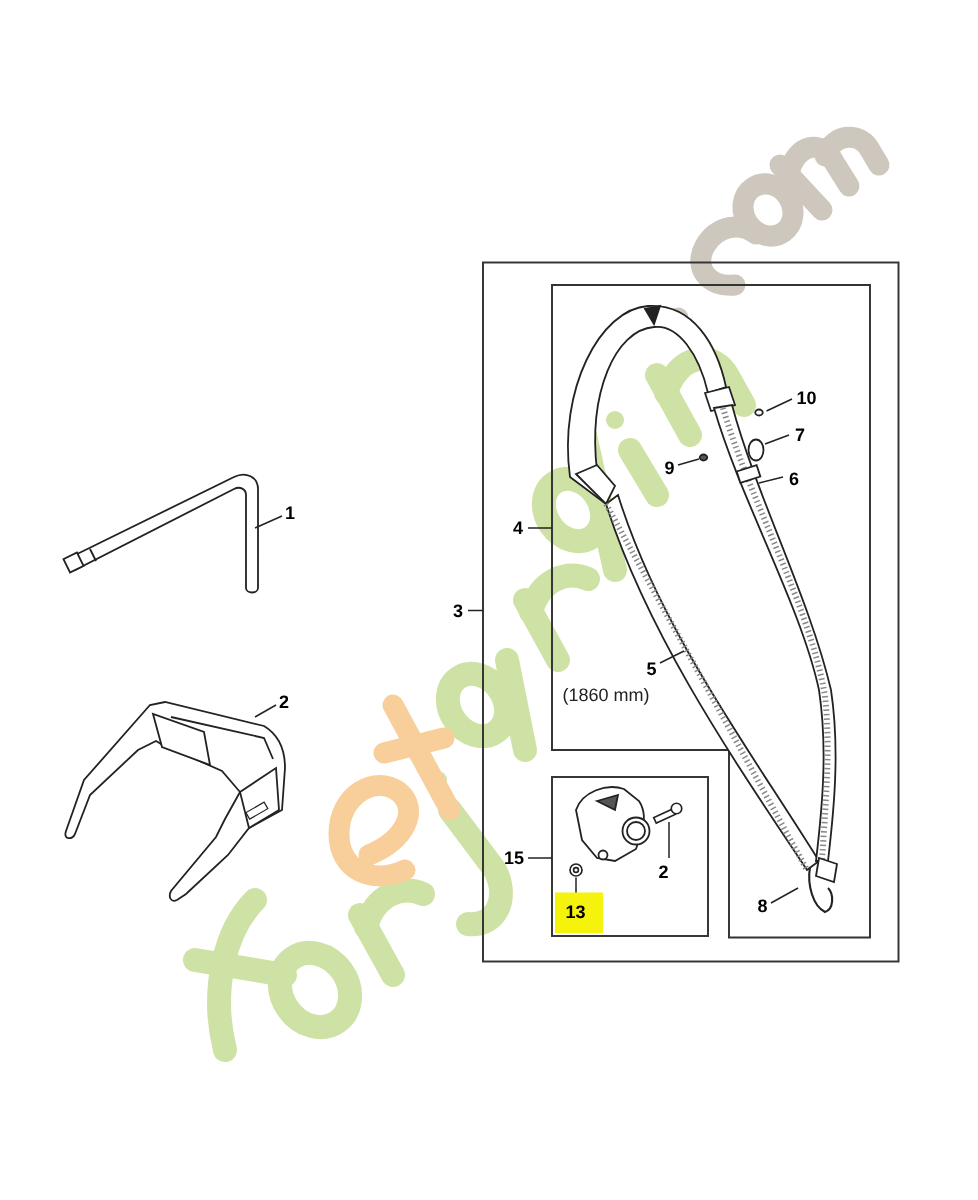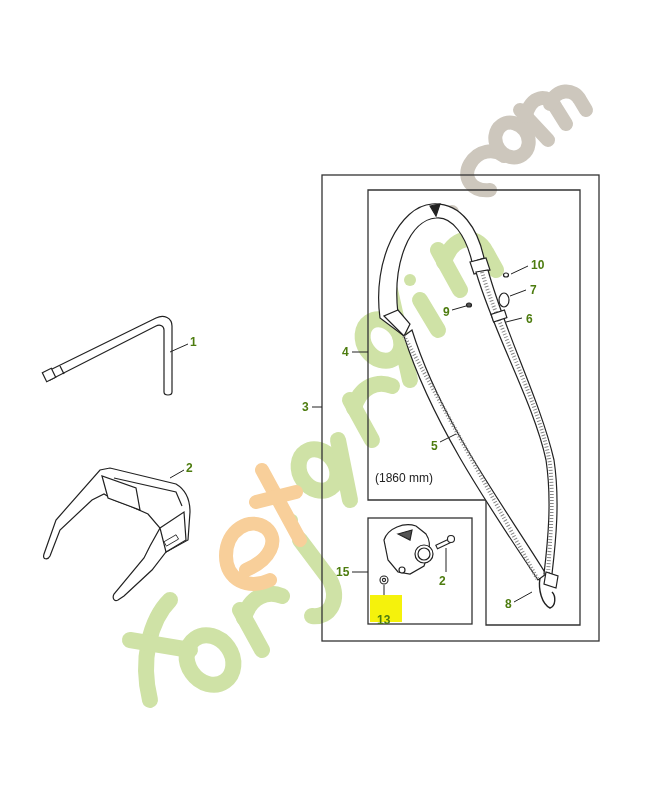--- a/index.html
+++ b/index.html
@@ -1,19 +1,19 @@
 <!DOCTYPE html>
 <html><head>
 <meta charset="utf-8">
 <style>
   html, body { margin: 0; padding: 0; background: #ffffff; }
   body { width: 652px; height: 800px; position: relative; overflow: hidden; font-family: "Liberation Sans", sans-serif; }
   #stage { position: absolute; left: 0; top: 0; width: 652px; height: 800px; }
-  .callout { position: absolute; font-family: "Liberation Sans", sans-serif; font-size: 12px; font-weight: bold; color: #4d7c0f; line-height: 1; }
-  .dim { position: absolute; font-family: "Liberation Sans", sans-serif; font-size: 12px; color: #222; margin-top: 15px; }
+  .callout { position: absolute; font-family: "Liberation Sans", sans-serif; font-size: 12px; font-weight: bold; color: #000000; line-height: 1; }
+  .dim { position: absolute; font-family: "Liberation Sans", sans-serif; font-size: 12px; color: #222; }
   .highlight { position: absolute; background: #f5f20c; }
   .watermark { position: absolute; left: 0; top: 0; width: 652px; height: 800px; pointer-events: none; }
 </style>
 </head>
 <body>
 
 <div id="stage">
 
   <svg class="watermark" viewBox="0 0 652 800" xmlns="http://www.w3.org/2000/svg">
     <g fill="none" stroke="#cfe2a6" stroke-linecap="round" stroke-width="16">
@@ -152,17 +152,17 @@
   <span class="callout" style="left:302px;top:401px;">3</span>
   <span class="callout" style="left:342px;top:346px;">4</span>
   <span class="callout" style="left:431px;top:440px;">5</span>
   <span class="callout" style="left:526px;top:313px;">6</span>
   <span class="callout" style="left:530px;top:284px;">7</span>
   <span class="callout" style="left:505px;top:598px;">8</span>
   <span class="callout" style="left:443px;top:306px;">9</span>
   <span class="callout" style="left:531px;top:259px;">10</span>
   <span class="callout" style="left:336px;top:566px;">15</span>
   <span class="callout" style="left:439px;top:575px;">2</span>
-  <span class="callout" style="left:377px;top:602px;margin-top:12px;">13</span>
+  <span class="callout" style="left:377px;top:602px;">13</span>
 
   <span class="dim" style="left:375px;top:456px;">(1860 mm)</span>
 
 </div>
 
 </body></html>

